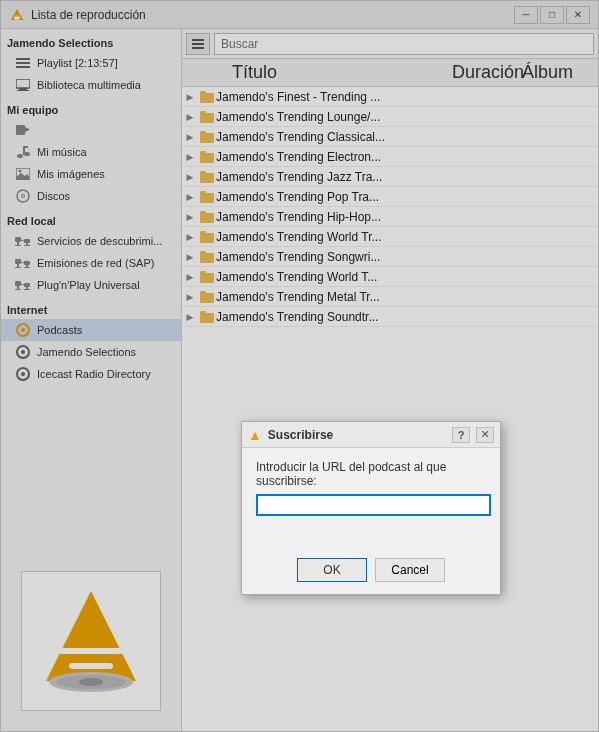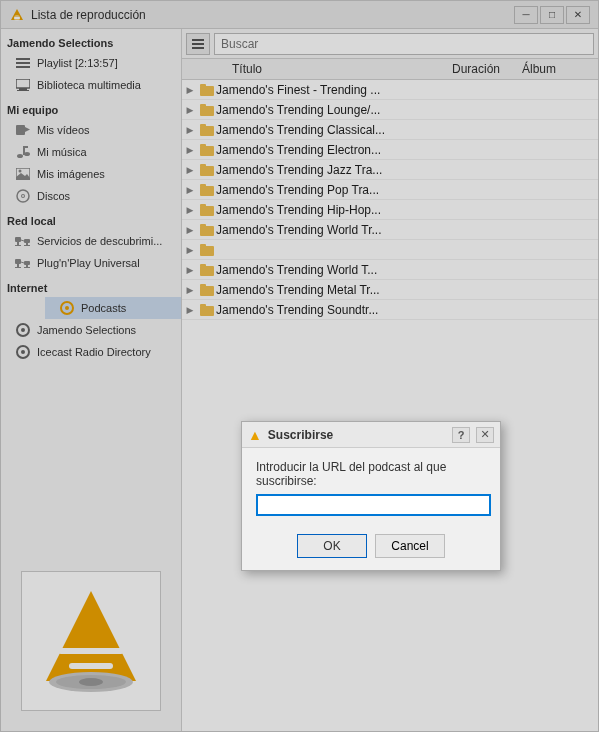--- a/index.html
+++ b/index.html
@@ -83,21 +83,21 @@
     }
     .sidebar-item {
       display: flex;
       align-items: center;
       padding: 3px 6px 3px 14px;
       cursor: pointer;
       color: #333;
       font-size: 11px;
       gap: 6px;
     }
-    .sidebar-item.active { background: #cddcef; margin-left: 44px; }
+    .sidebar-item.active { background: #cddcef; }
     .sidebar-item-icon {
       width: 16px;
       height: 16px;
       display: flex;
       align-items: center;
       justify-content: center;
       flex-shrink: 0;
     }
     .sidebar-item-label { flex: 1; overflow: hidden; text-overflow: ellipsis; white-space: nowrap; }
 
@@ -150,21 +150,21 @@
       background: white;
       color: #999;
     }
     .table-header {
       display: flex;
       border-bottom: 1px solid #d0d0d0;
       background: #f0f0f0;
       padding: 3px 0;
     }
     .th {
-      font-size: 12px;
+      font-size: 18px;
       color: #333;
       padding: 0 4px;
     }
     .th-title { flex: 1; padding-left: 50px; }
     .th-duration { width: 70px; }
     .th-album { width: 80px; }
 
     .table-body {
       flex: 1;
       overflow-y: auto;
@@ -291,20 +291,21 @@
     .dialog-btn {
       width: 70px;
       height: 24px;
       border: 1px solid #bbb;
       background: #e8e8e8;
       cursor: pointer;
       font-size: 12px;
       display: flex;
       align-items: center;
       justify-content: center;
+      margin-top: 24px;
     }
     .dialog-btn.ok { border: 1px solid #0060c0; color: #333; }
   </style>
 </head>
 <body>
 
 <div class="window">
 
   <div class="title-bar">
     <div class="title-bar-icon">
@@ -350,21 +351,20 @@
       </div>
 
       <div class="sidebar-section-header">Mi equipo</div>
       <div class="sidebar-item">
         <div class="sidebar-item-icon">
           <svg width="14" height="12" viewBox="0 0 14 12">
             <rect x="0" y="1" width="9" height="10" fill="#888" rx="1"></rect>
             <polygon points="9,3 14,5.5 9,8" fill="#888"></polygon>
           </svg>
         </div>
-        <span class="sidebar-item-label">Mis vídeos</span>
       </div>
       <div class="sidebar-item">
         <div class="sidebar-item-icon">
           <svg width="14" height="12" viewBox="0 0 14 12">
             <ellipse cx="4" cy="10" rx="3" ry="2" fill="#888"></ellipse>
             <ellipse cx="11" cy="8" rx="3" ry="2" fill="#888"></ellipse>
             <rect x="7" y="0" width="2" height="9" fill="#888"></rect>
             <rect x="7" y="0" width="5" height="2" fill="#888"></rect>
           </svg>
         </div>
@@ -412,20 +412,34 @@
           <svg width="16" height="14" viewBox="0 0 16 14">
             <rect x="0" y="3" width="6" height="5" fill="#888" rx="1"></rect>
             <rect x="2" y="8" width="2" height="3" fill="#888"></rect>
             <rect x="0" y="11" width="6" height="1" fill="#888"></rect>
             <rect x="9" y="5" width="6" height="4" fill="#888" rx="1"></rect>
             <rect x="11" y="9" width="2" height="2" fill="#888"></rect>
             <rect x="9" y="11" width="6" height="1" fill="#888"></rect>
             <line x1="6" y1="6" x2="9" y2="7" stroke="#888" stroke-width="1"></line>
           </svg>
         </div>
+        <span class="sidebar-item-label">Emisiones de red (SAP)</span>
+      </div>
+      <div class="sidebar-item">
+        <div class="sidebar-item-icon">
+          <svg width="16" height="14" viewBox="0 0 16 14">
+            <rect x="0" y="3" width="6" height="5" fill="#888" rx="1"></rect>
+            <rect x="2" y="8" width="2" height="3" fill="#888"></rect>
+            <rect x="0" y="11" width="6" height="1" fill="#888"></rect>
+            <rect x="9" y="5" width="6" height="4" fill="#888" rx="1"></rect>
+            <rect x="11" y="9" width="2" height="2" fill="#888"></rect>
+            <rect x="9" y="11" width="6" height="1" fill="#888"></rect>
+            <line x1="6" y1="6" x2="9" y2="7" stroke="#888" stroke-width="1"></line>
+          </svg>
+        </div>
         <span class="sidebar-item-label">Plug'n'Play Universal</span>
       </div>
 
       <div class="sidebar-section-header">Internet</div>
       <div class="sidebar-item active">
         <div class="sidebar-item-icon">
           <svg width="14" height="14" viewBox="0 0 14 14">
             <circle cx="7" cy="7" r="6" fill="none" stroke="#e8a000" stroke-width="2"></circle>
             <circle cx="7" cy="7" r="2" fill="#e8a000"></circle>
           </svg>
@@ -586,20 +600,21 @@
       <div class="row-album"></div>
     </div>
           <div class="table-row">
       <div class="row-expand" style="color:#888;font-size:9px;">▶</div>
       <div class="row-icon">
         <svg width="14" height="12" viewBox="0 0 14 12">
           <rect x="0" y="2" width="14" height="10" fill="#f0c050" rx="1"></rect>
           <rect x="0" y="0" width="6" height="3" fill="#f0c050" rx="1"></rect>
         </svg>
       </div>
+      <div class="row-title">Jamendo's Trending Songwri...</div>
       <div class="row-duration"></div>
       <div class="row-album"></div>
     </div>
           <div class="table-row">
       <div class="row-expand" style="color:#888;font-size:9px;">▶</div>
       <div class="row-icon">
         <svg width="14" height="12" viewBox="0 0 14 12">
           <rect x="0" y="2" width="14" height="10" fill="#f0c050" rx="1"></rect>
           <rect x="0" y="0" width="6" height="3" fill="#f0c050" rx="1"></rect>
         </svg>

